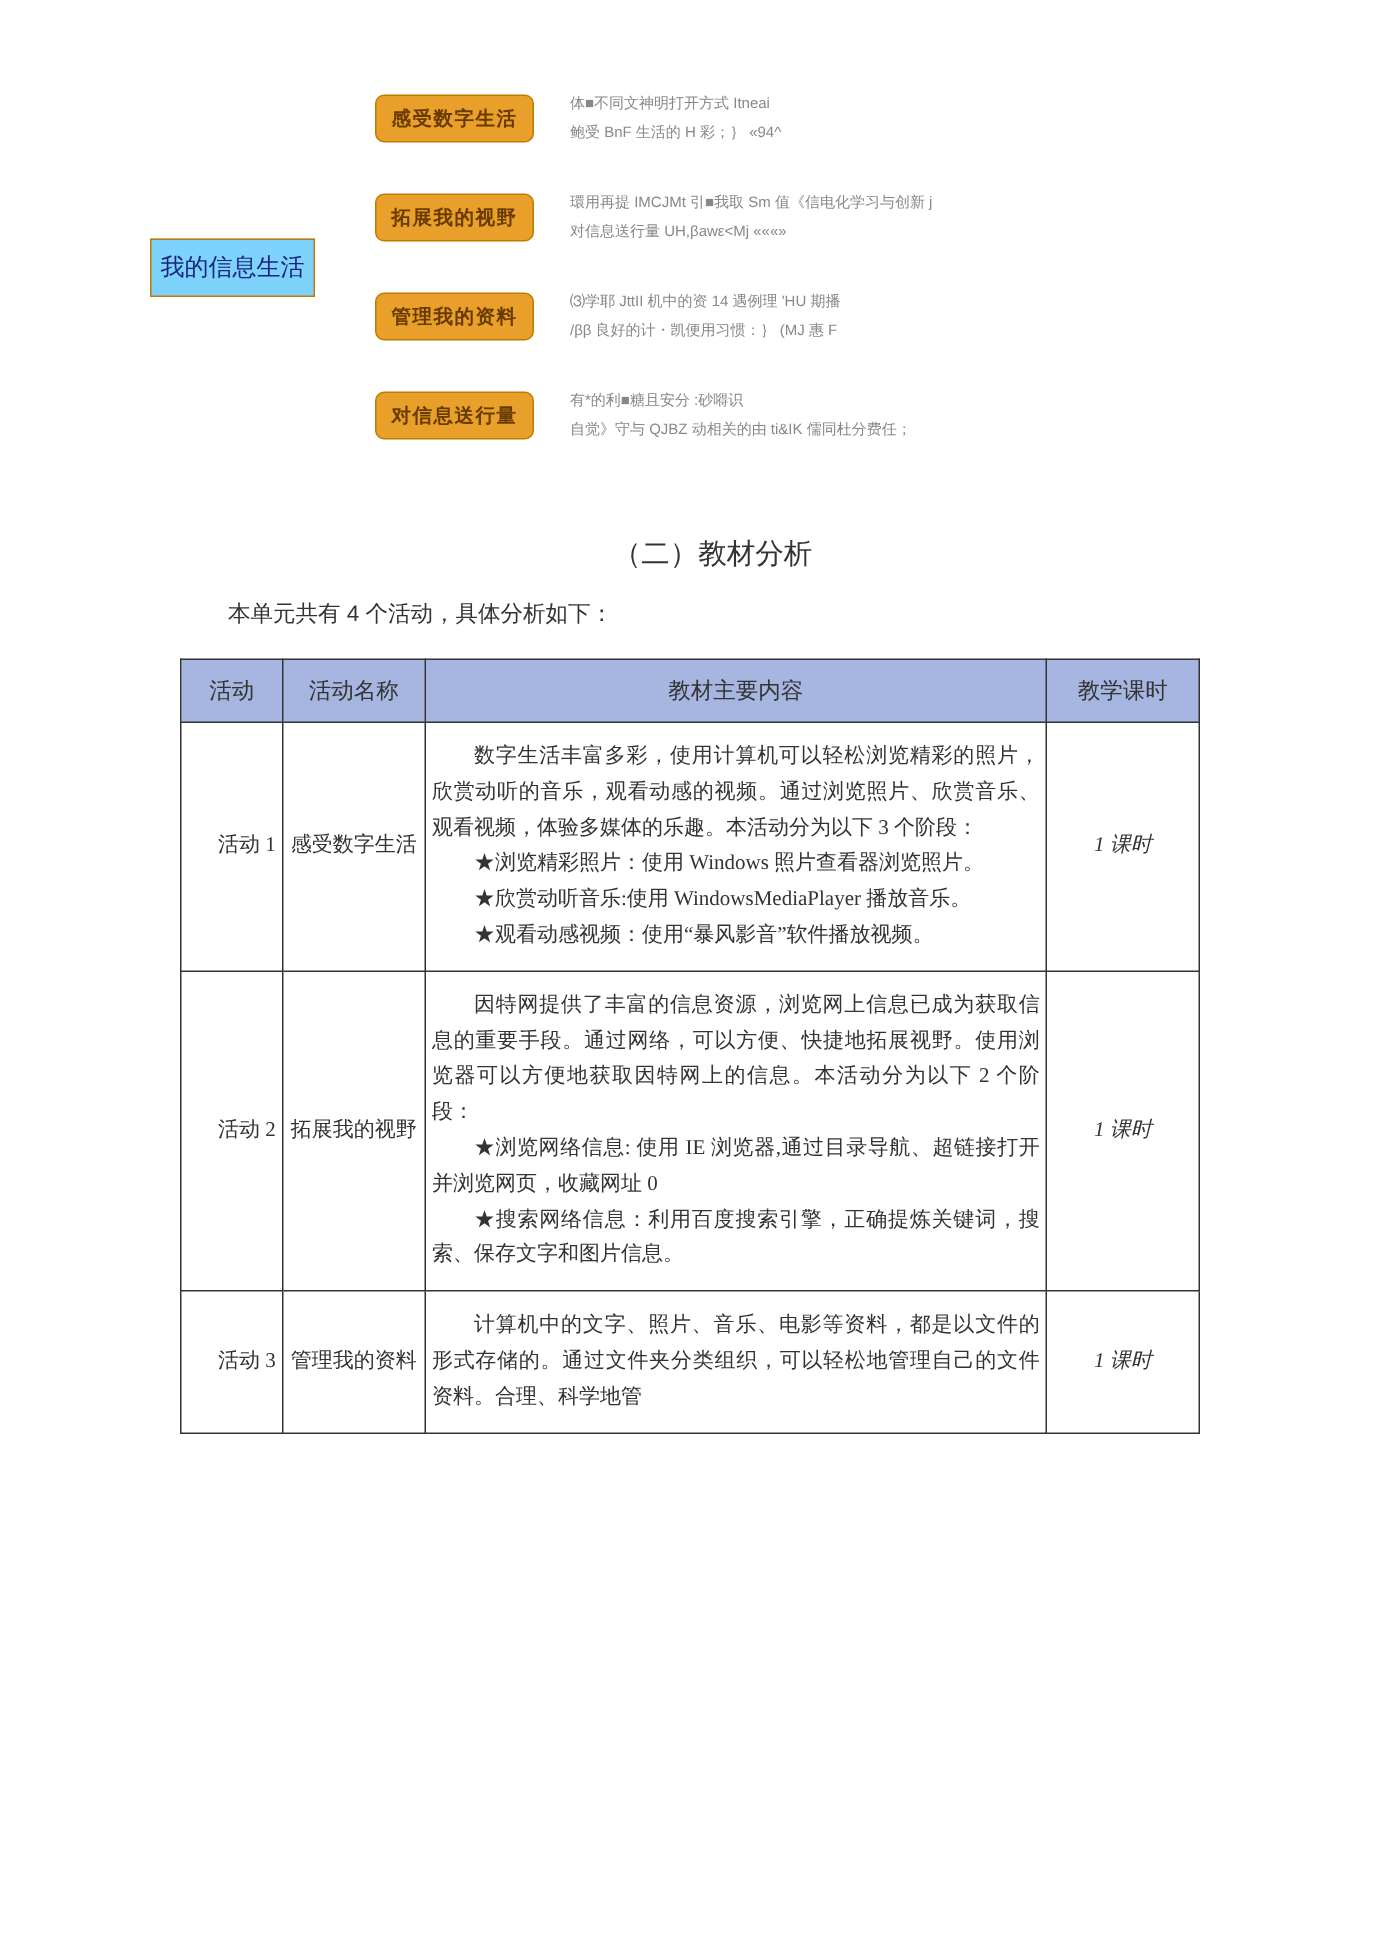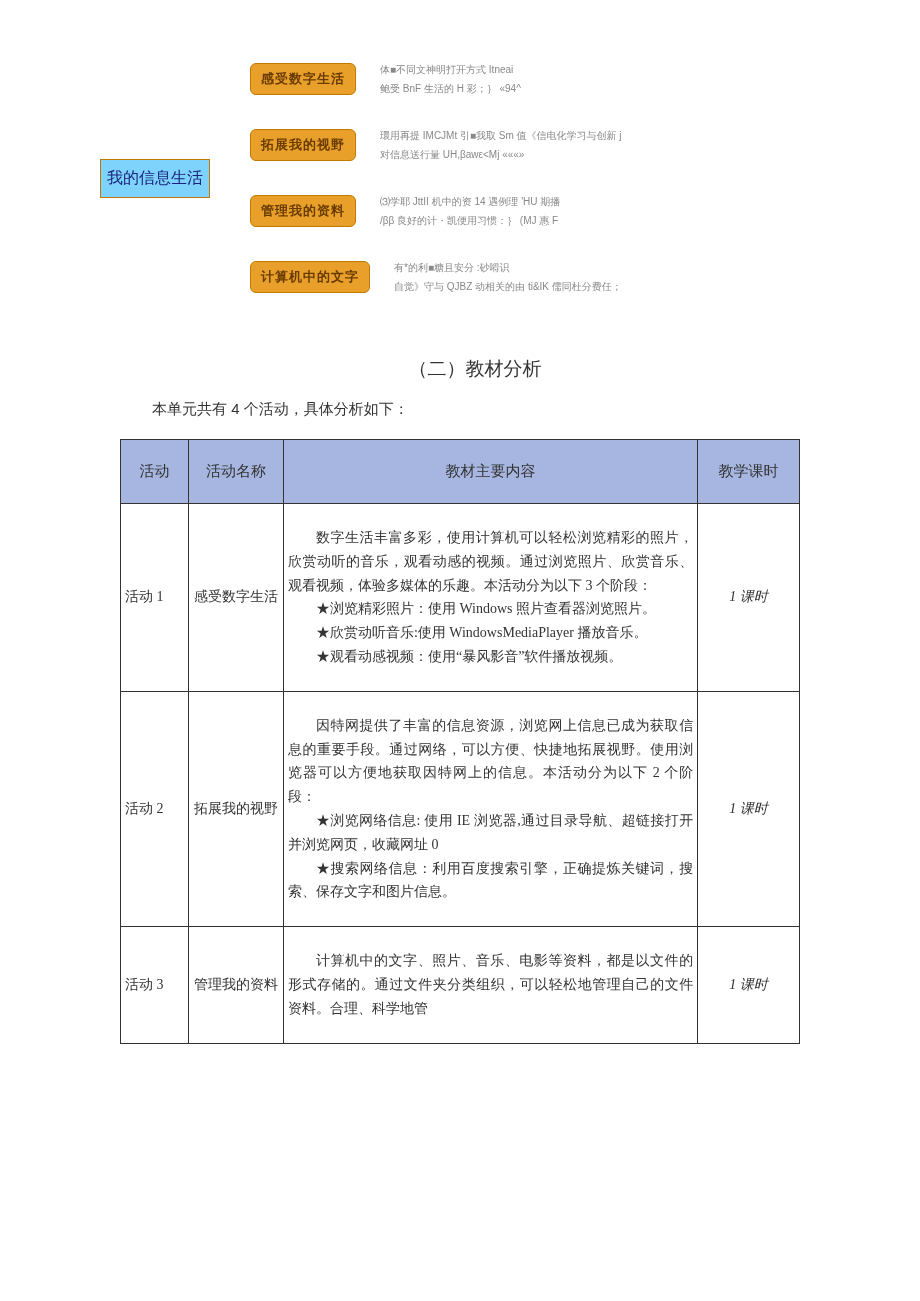--- a/index.html
+++ b/index.html
@@ -61,35 +61,35 @@
     font-size: 15px;
     margin-left: 32px;
   }
   table.analysis {
     border-collapse: collapse;
     width: 100%;
     table-layout: fixed;
   }
   table.analysis th, table.analysis td {
     border: 1px solid #333;
-    padding: 22px 4px;
+    padding: 11px 4px;
     vertical-align: middle;
     font-family: "SimSun", serif;
   }
   table.analysis th {
     background: #a7b6e0;
     font-weight: normal;
     font-size: 15px;
     text-align: center;
   }
   table.analysis td {
     font-size: 14px;
     line-height: 1.7;
   }
-  .col-act { width: 10%; text-align:left; }
+  .col-act { width: 10%; text-align:right; }
   .col-name { width: 14%; text-align:center; }
   .col-content { width: 61%; }
   .col-hours { width: 15%; text-align:center; white-space:nowrap;font-style:italic; }
   .content-cell { text-align: justify; }
   .content-cell .first-indent { text-indent: 2em; display:block; }
   .content-cell .star-line { text-indent: 2em; display:block; }
 </style>
 </head>
 <body>
 
@@ -115,21 +115,21 @@
 
     <div class="branch-row">
       <div class="branch-box">管理我的资料</div>
       <div class="branch-desc">
         <span class="line">⑶学耶 JttII 机中的资 14 遇例理        'HU 期播</span>
         <span class="line">/ββ 良好的计・凯便用习惯：｝  (MJ 惠 F</span>
       </div>
     </div>
 
     <div class="branch-row">
-      <div class="branch-box">计算机中的文字</div>
+      <div class="branch-box">对信息送行量</div>
       <div class="branch-desc">
         <span class="line">有*的利■糖且安分        :砂嘚识</span>
         <span class="line">自觉》守与 QJBZ 动相关的由 ti&amp;IK 儒同杜分费任；</span>
       </div>
     </div>
 
   </div>
 </div>
 
 <div class="section-heading">（二）教材分析</div>

